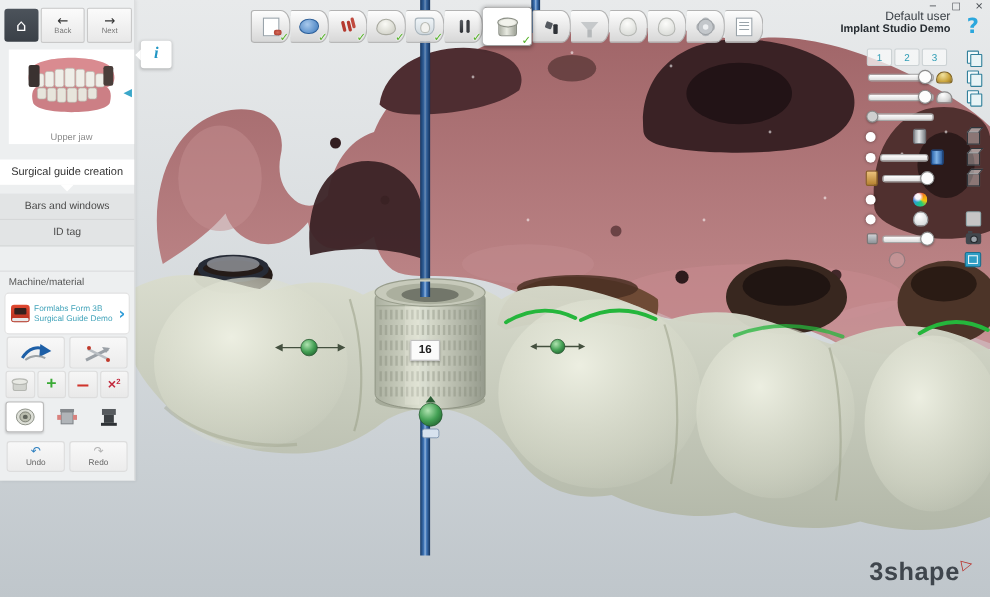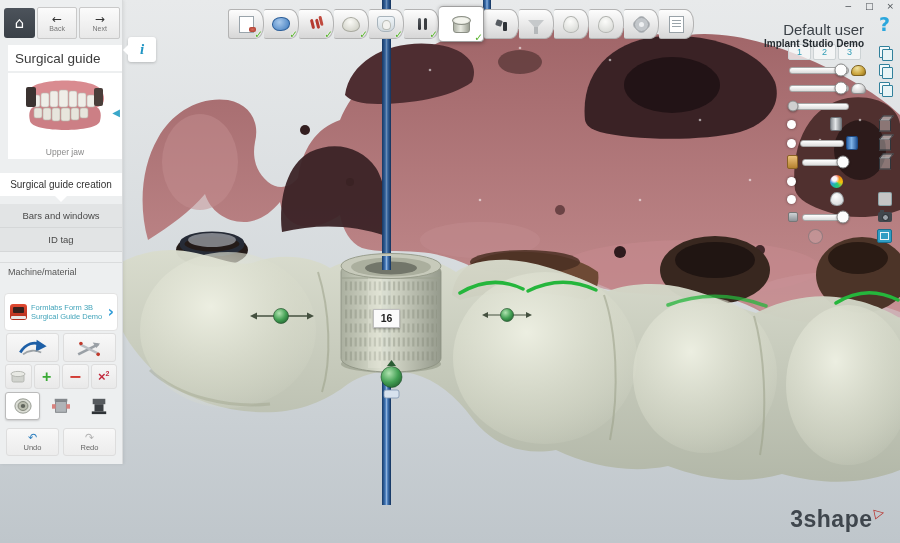--- a/index.html
+++ b/index.html
@@ -36,21 +36,21 @@
                   font-size:8.5px;color:#8a8a8a;}
   .thumb .tri{position:absolute;right:2px;top:34px;color:#3aa7c9;font-size:10px;}
   .sb-tab{height:23px;display:flex;align-items:center;justify-content:center;
           font-size:9.5px;color:#4a4a4a;background:#e2e4e5;border-bottom:1px solid #d5d7d8;
           position:relative;}
   .sb-tab.active{background:#fff;margin-top:14px;font-size:10px;color:#333;border-bottom:none;}
   .sb-tab.active::after{content:'';position:absolute;left:50%;bottom:-6px;margin-left:-6px;
           border-left:6px solid transparent;border-right:6px solid transparent;
           border-top:6px solid #fff;z-index:2;}
   .sb-tab.t2{margin-top:8px;}
-  .sb-sec{border-top:1px solid #dadcdd;margin-top:10px;padding:4px 0 15px 8px;
+  .sb-sec{border-top:1px solid #dadcdd;margin-top:22px;padding:4px 0 4px 8px;
           font-size:9px;color:#555;}
   .mat-btn{margin:1px 4px 0 4px;background:#fff;border:1px solid #e2e2e2;border-radius:4px;
            height:36px;display:flex;align-items:center;padding:0 3px 0 5px;gap:4px;}
   .printer{width:17px;height:16px;background:linear-gradient(#e04a32,#b02c1c);border-radius:3px;
            position:relative;flex:none;}
   .printer::before{content:'';position:absolute;left:3px;top:3px;width:11px;height:6px;
            background:#35201d;border-radius:1px;}
   .printer::after{content:'';position:absolute;left:1px;bottom:1px;right:1px;height:3px;
            background:#e8e8e8;border-radius:1px;}
   .mat-txt{flex:1;line-height:9px;}
@@ -137,21 +137,21 @@
   .wi-gear{width:13px;height:13px;background:#c3c7cb;border:1px solid #9ea2a6;border-radius:50%;
        box-shadow:0 -5px 0 -4px #b5b9bd,0 5px 0 -4px #b5b9bd,-5px 0 0 -4px #b5b9bd,5px 0 0 -4px #b5b9bd;}
   .wi-gear::after{content:'';position:absolute;left:4px;top:4px;width:5px;height:5px;
        background:#eef0f2;border-radius:50%;}
   .wi-report{width:13px;height:15px;background:#fff;border:1px solid #99a2a8;}
   .wi-report::after{content:'';position:absolute;left:2px;right:2px;top:3px;height:9px;
        background:repeating-linear-gradient(#9aa4aa 0 1px,transparent 1px 3px);}
 
   
   .user-info{position:absolute;right:36px;top:9px;text-align:right;z-index:25;}
-  .user-info .l1{font-size:15px;color:#3c4248;margin-top:12px;}
+  .user-info .l1{font-size:11px;color:#3c4248;}
   .user-info .l2{font-size:10px;color:#262c31;font-weight:bold;}
   .help{position:absolute;right:10px;top:13px;color:#2ba7dd;font-size:19px;font-weight:bold;
         z-index:25;}
 
   
   .rpanel{position:absolute;left:782px;top:40px;width:112px;height:212px;z-index:22;}
   .rp-row{position:absolute;left:0;width:112px;height:16px;display:flex;align-items:center;}
   .vtab{width:21px;height:14px;background:rgba(248,250,250,.75);border:1px solid #ccd2d4;
         border-radius:2px;font-size:9px;color:#2f9db5;display:flex;align-items:center;
         justify-content:center;margin-right:2px;}
@@ -455,21 +455,20 @@
     <div class="nav-btn">
       <span class="arr glyph">←</span>
       <span class="lbl">Back</span>
     </div>
     <div class="nav-btn">
       <span class="arr glyph">→</span>
       <span class="lbl">Next</span>
     </div>
   </div>
 
-  <div class="sb-header">Surgical guide</div>
 
   <div class="thumb">
     <svg width="102" height="66" viewBox="0 0 102 66">
       <path d="M14,18 C20,4 82,4 88,18 C92,26 90,32 84,34 L18,34 C12,32 10,26 14,18 Z" fill="#d98b90"></path>
       <path d="M16,48 C18,60 84,60 86,48 C88,40 86,34 80,33 L22,33 C16,34 14,40 16,48 Z" fill="#cc7f85"></path>
       <g fill="#efeee8" stroke="#b9b7ae" stroke-width=".6">
         <rect x="18" y="22" width="8" height="12" rx="2"></rect>
           <rect x="27" y="20" width="8" height="14" rx="2"></rect>
         <rect x="36" y="18" width="8" height="16" rx="2"></rect>
           <rect x="45" y="17" width="9" height="17" rx="2"></rect>

